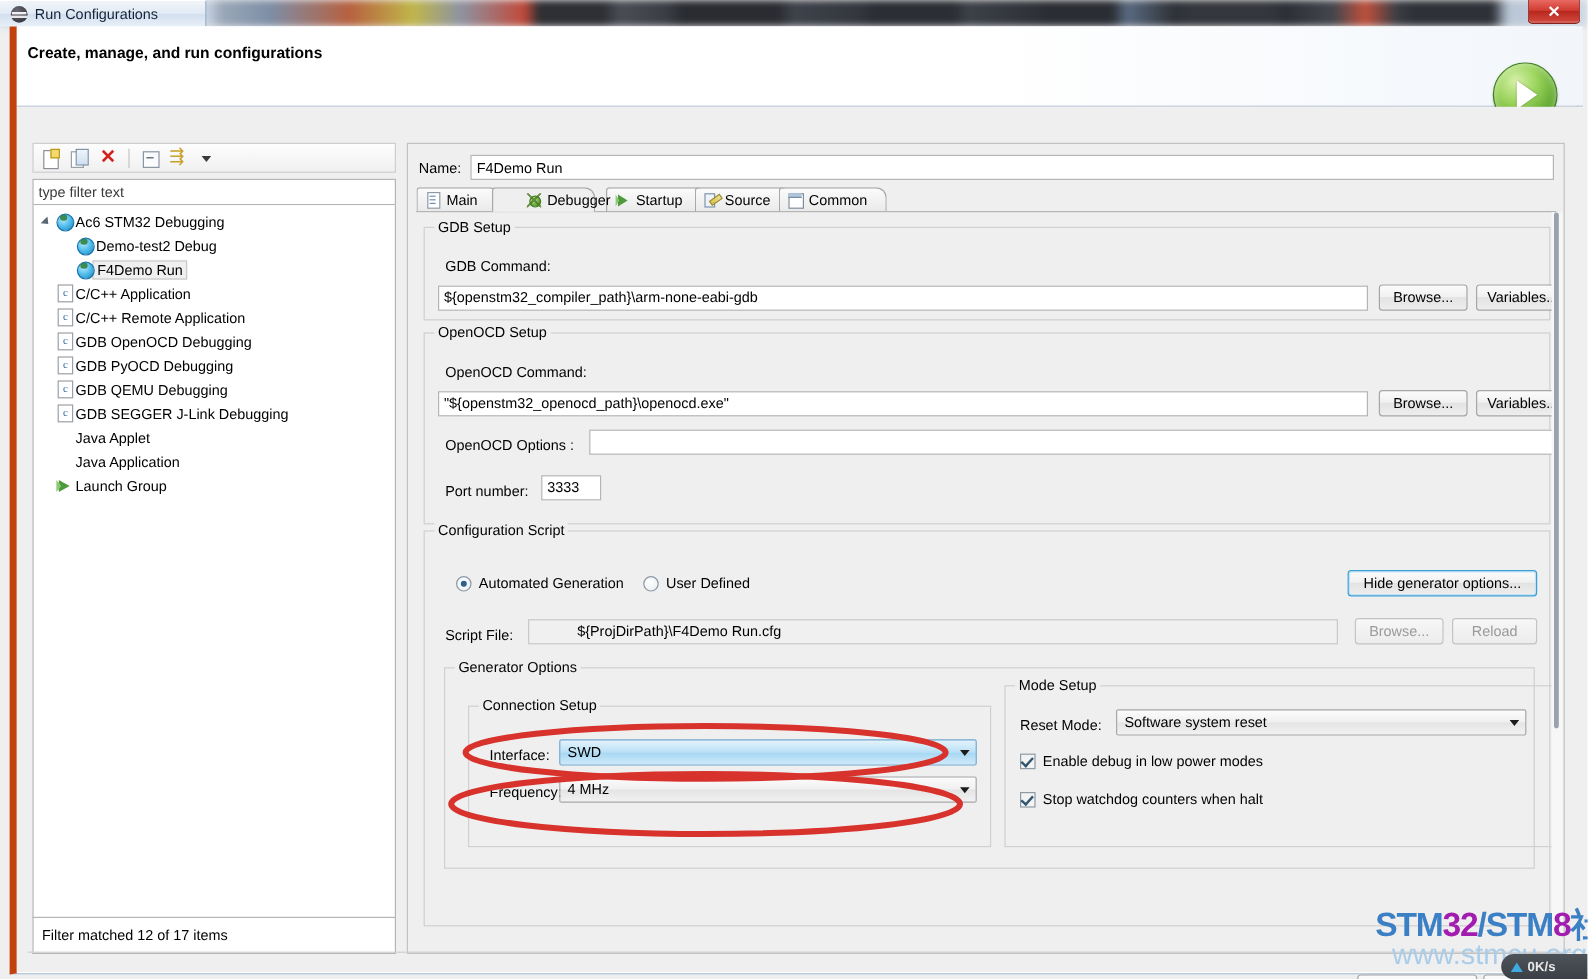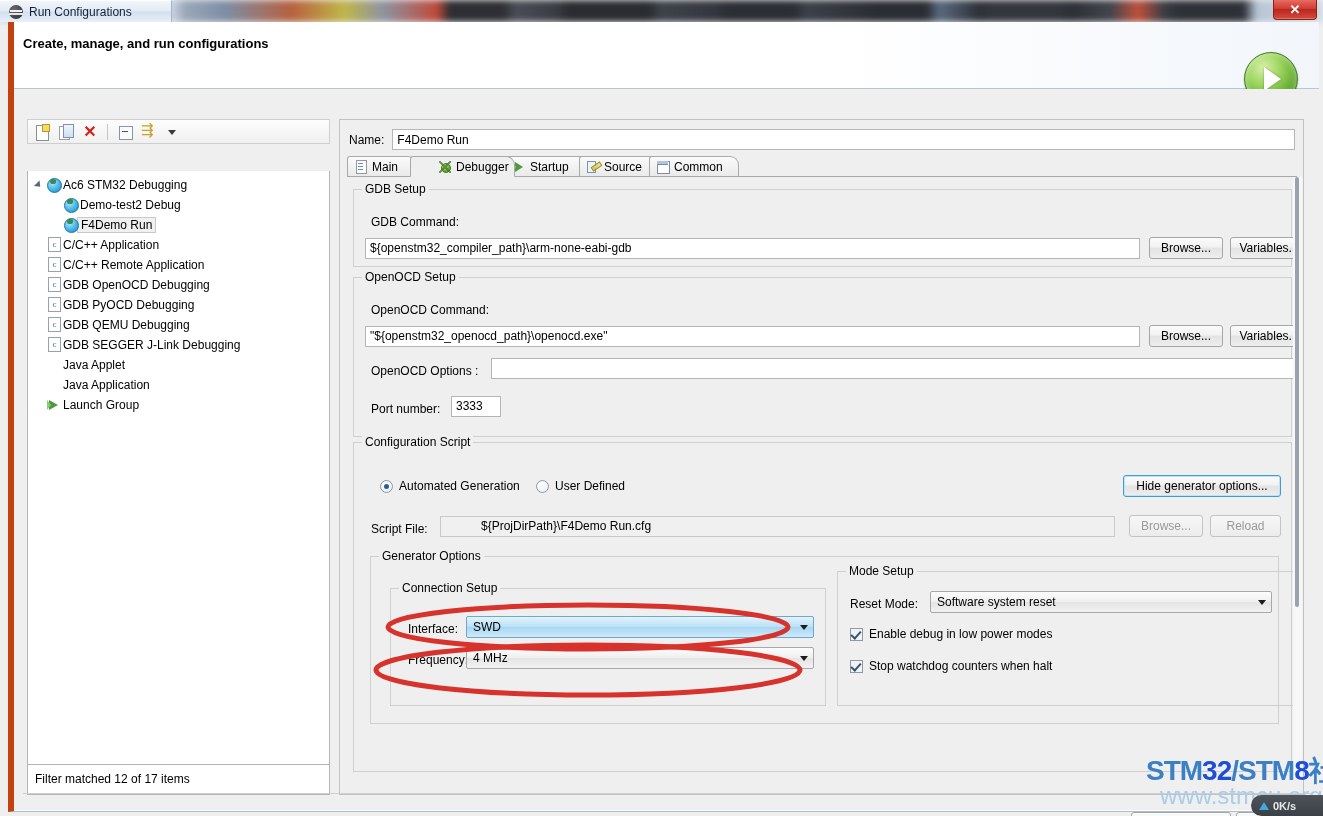--- a/index.html
+++ b/index.html
@@ -441,21 +441,21 @@
     background:#cfcfcf;
   }
 
   
   .wm {
     position:absolute; left:1146px; top:752px;
     font-size:28px; font-weight:bold; letter-spacing:-1px;
     white-space:nowrap; pointer-events:none;
   }
   .wm .c1 { color:#3b7fc4; }
-  .wm .c2 { color:#1d4ed8; }
+  .wm .c2 { color:#a21caf; }
   .wm2 {
     position:absolute; left:1160px; top:782px;
     font-size:24px; color:#a9cde9; letter-spacing:0px; white-space:nowrap;
     pointer-events:none;
   }
 
   .netwidget {
     position:absolute; right:0px; top:795px; width:72px; height:21px;
     background: linear-gradient(to bottom, #4d5358 0%, #3a4045 100%);
     border-radius: 11px 0 0 11px;
@@ -500,20 +500,21 @@
         <div class="tree-toolbar">
           <span class="tbicon ic-new"></span>
           <span class="tbicon ic-dup"></span>
           <span class="tbicon ic-del">✕</span>
           <span class="tbsep"></span>
           <span class="tbicon ic-collapse"></span>
           <span class="tbicon ic-filter"></span>
           <span class="tbicon ic-caret"></span>
         </div>
 
+        <input class="filter-input" type="text" placeholder="type filter text" style="">
 
         <div class="tree">
           <div class="tree-row">
             <span class="arrow down"></span>
             <span class="ti ti-globe"></span>
             <span class="row-label">Ac6 STM32 Debugging</span>
           </div>
           <div class="tree-row indent2">
             <span class="ti ti-globe"></span>
             <span class="row-label">Demo-test2 Debug</span>
@@ -568,21 +569,21 @@
         <div class="name-row">
           <span class="name-label">Name:</span>
           <input class="name-input" type="text" value="F4Demo Run" style="">
         </div>
 
         <div class="tabbar">
           <div class="tab" style="left:0px;width:70px;">
             <span class="tic tic-doc"></span>
             <span>Main</span>
           </div>
-          <div class="tab active" style="left:63px;width:105px;padding-left:27px;">
+          <div class="tab active" style="left:63px;width:86px;padding-left:27px;">
             <span class="tic tic-bug"></span>
             <span>Debugger</span>
           </div>
           <div class="tab" style="left:158px;width:84px;">
             <span class="tic tic-play"></span>
             <span>Startup</span>
           </div>
           <div class="tab" style="left:232px;width:80px;">
             <span class="tic tic-src"></span>
             <span>Source</span>

